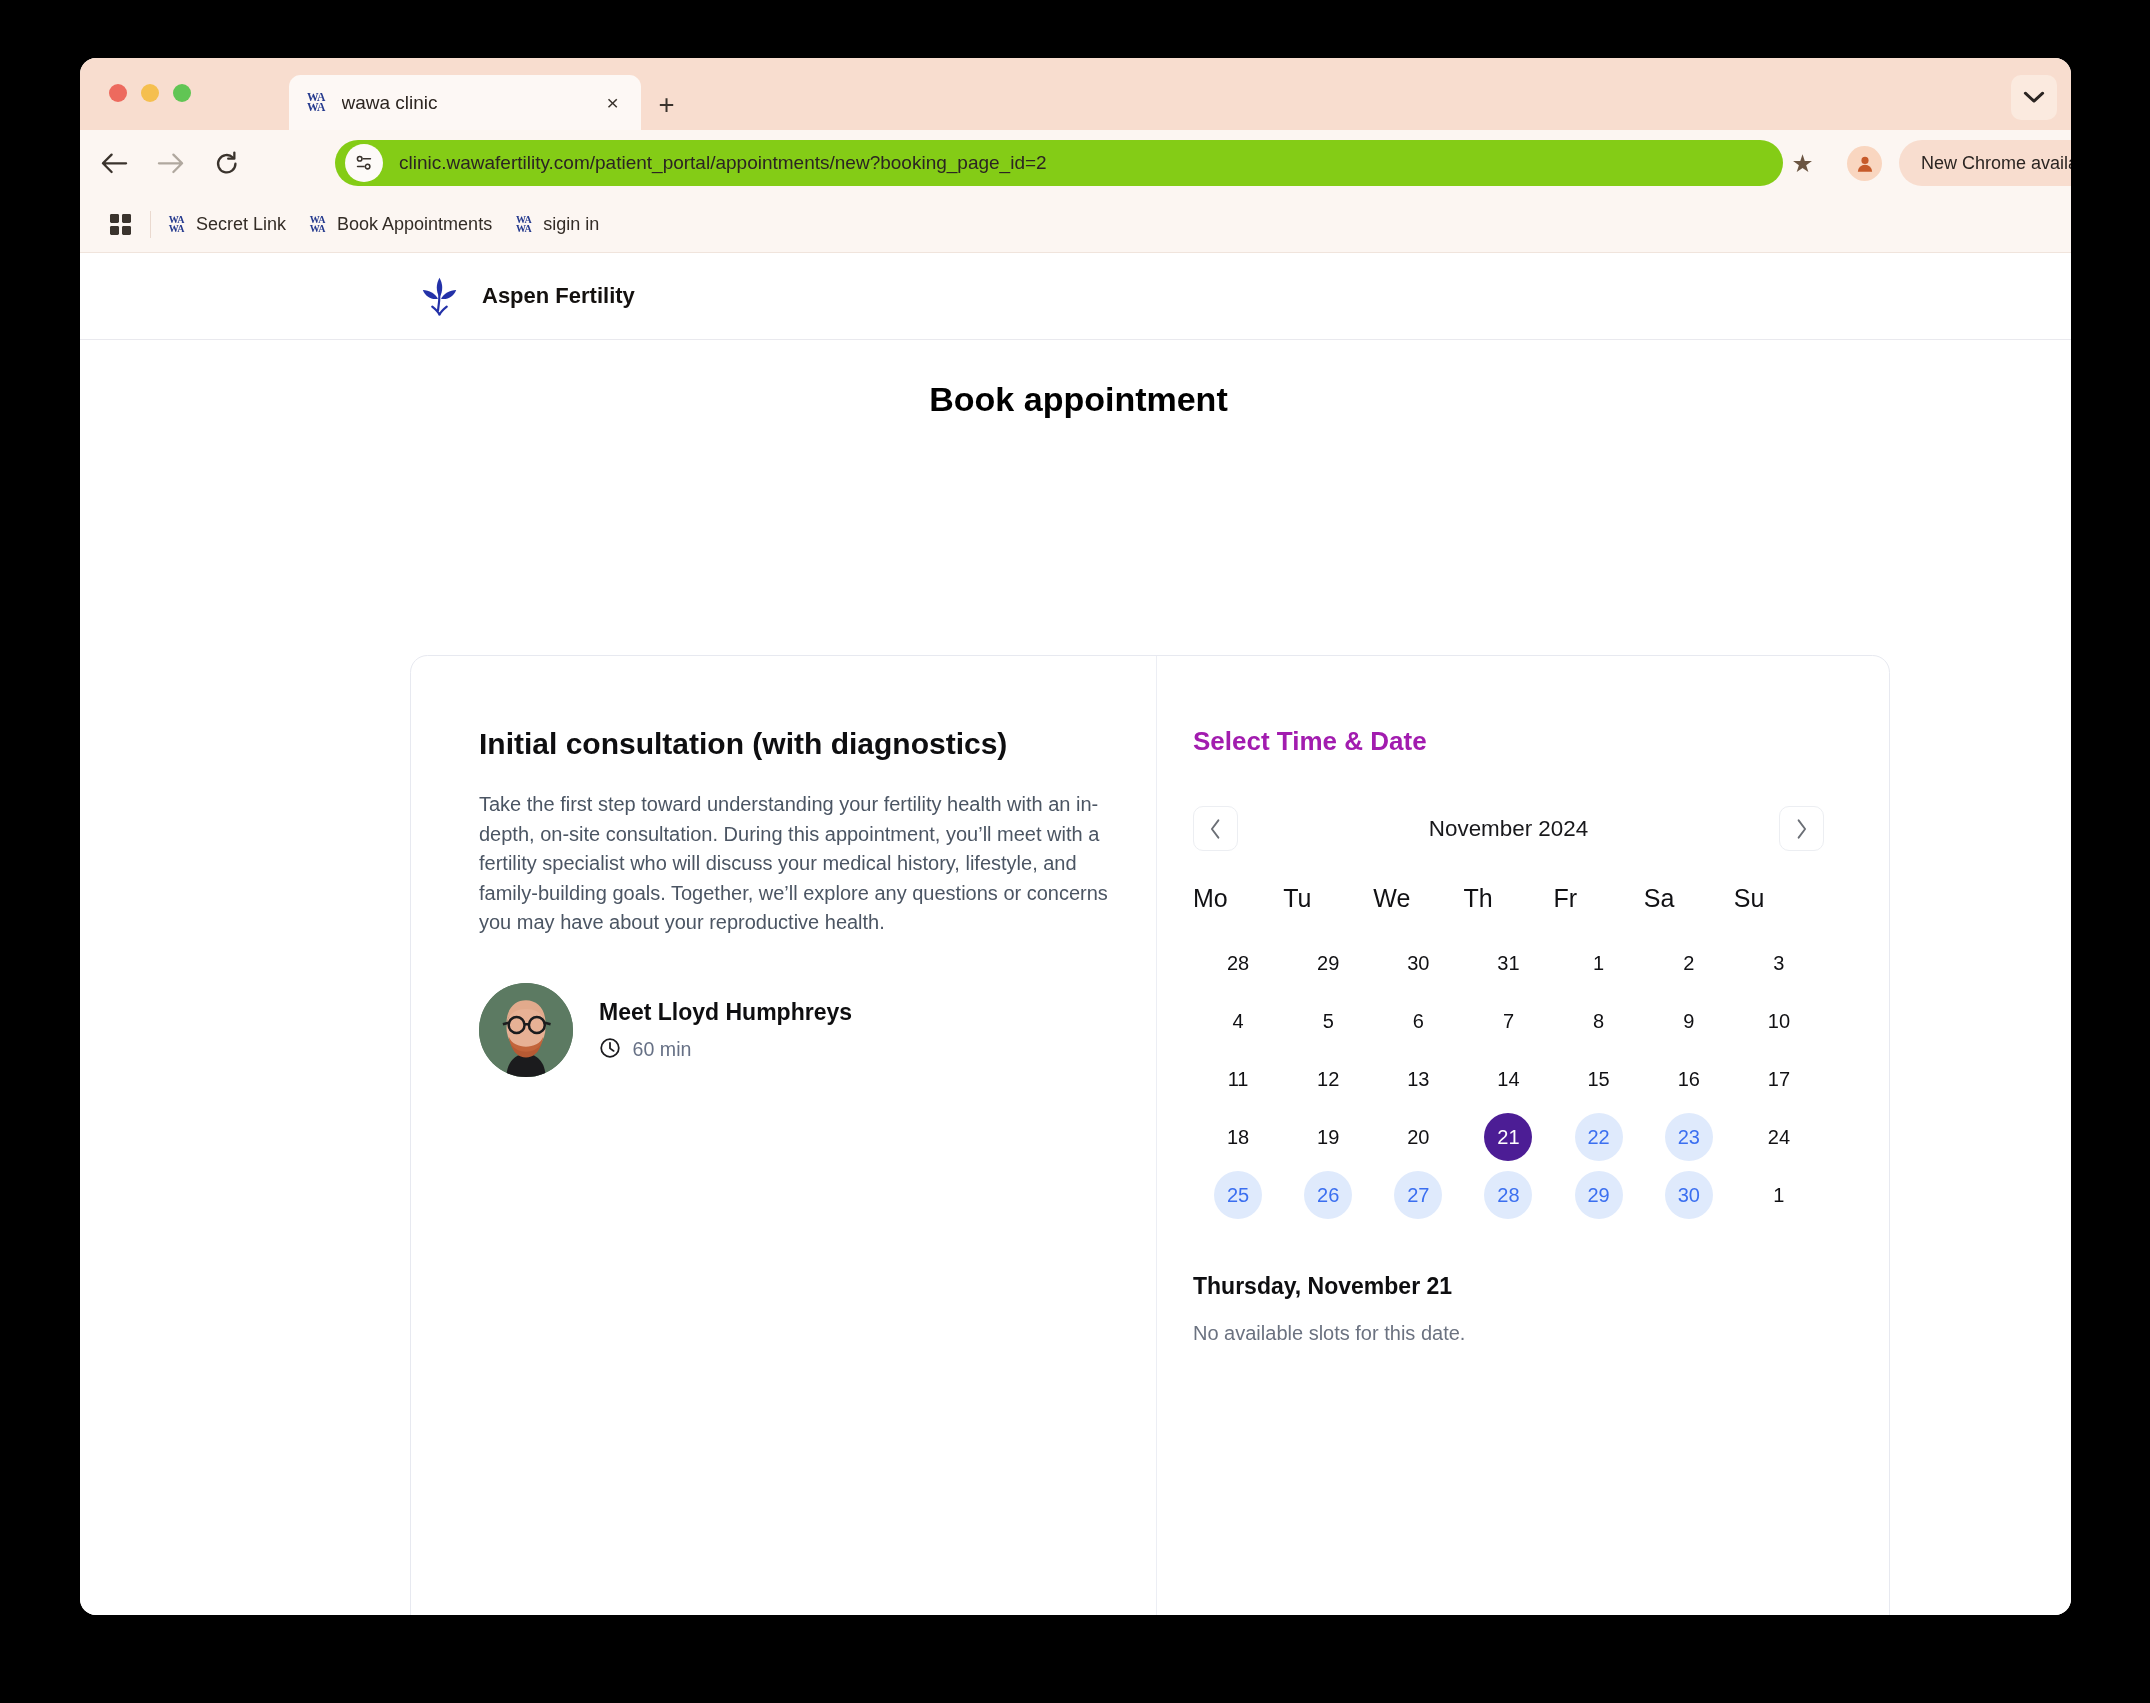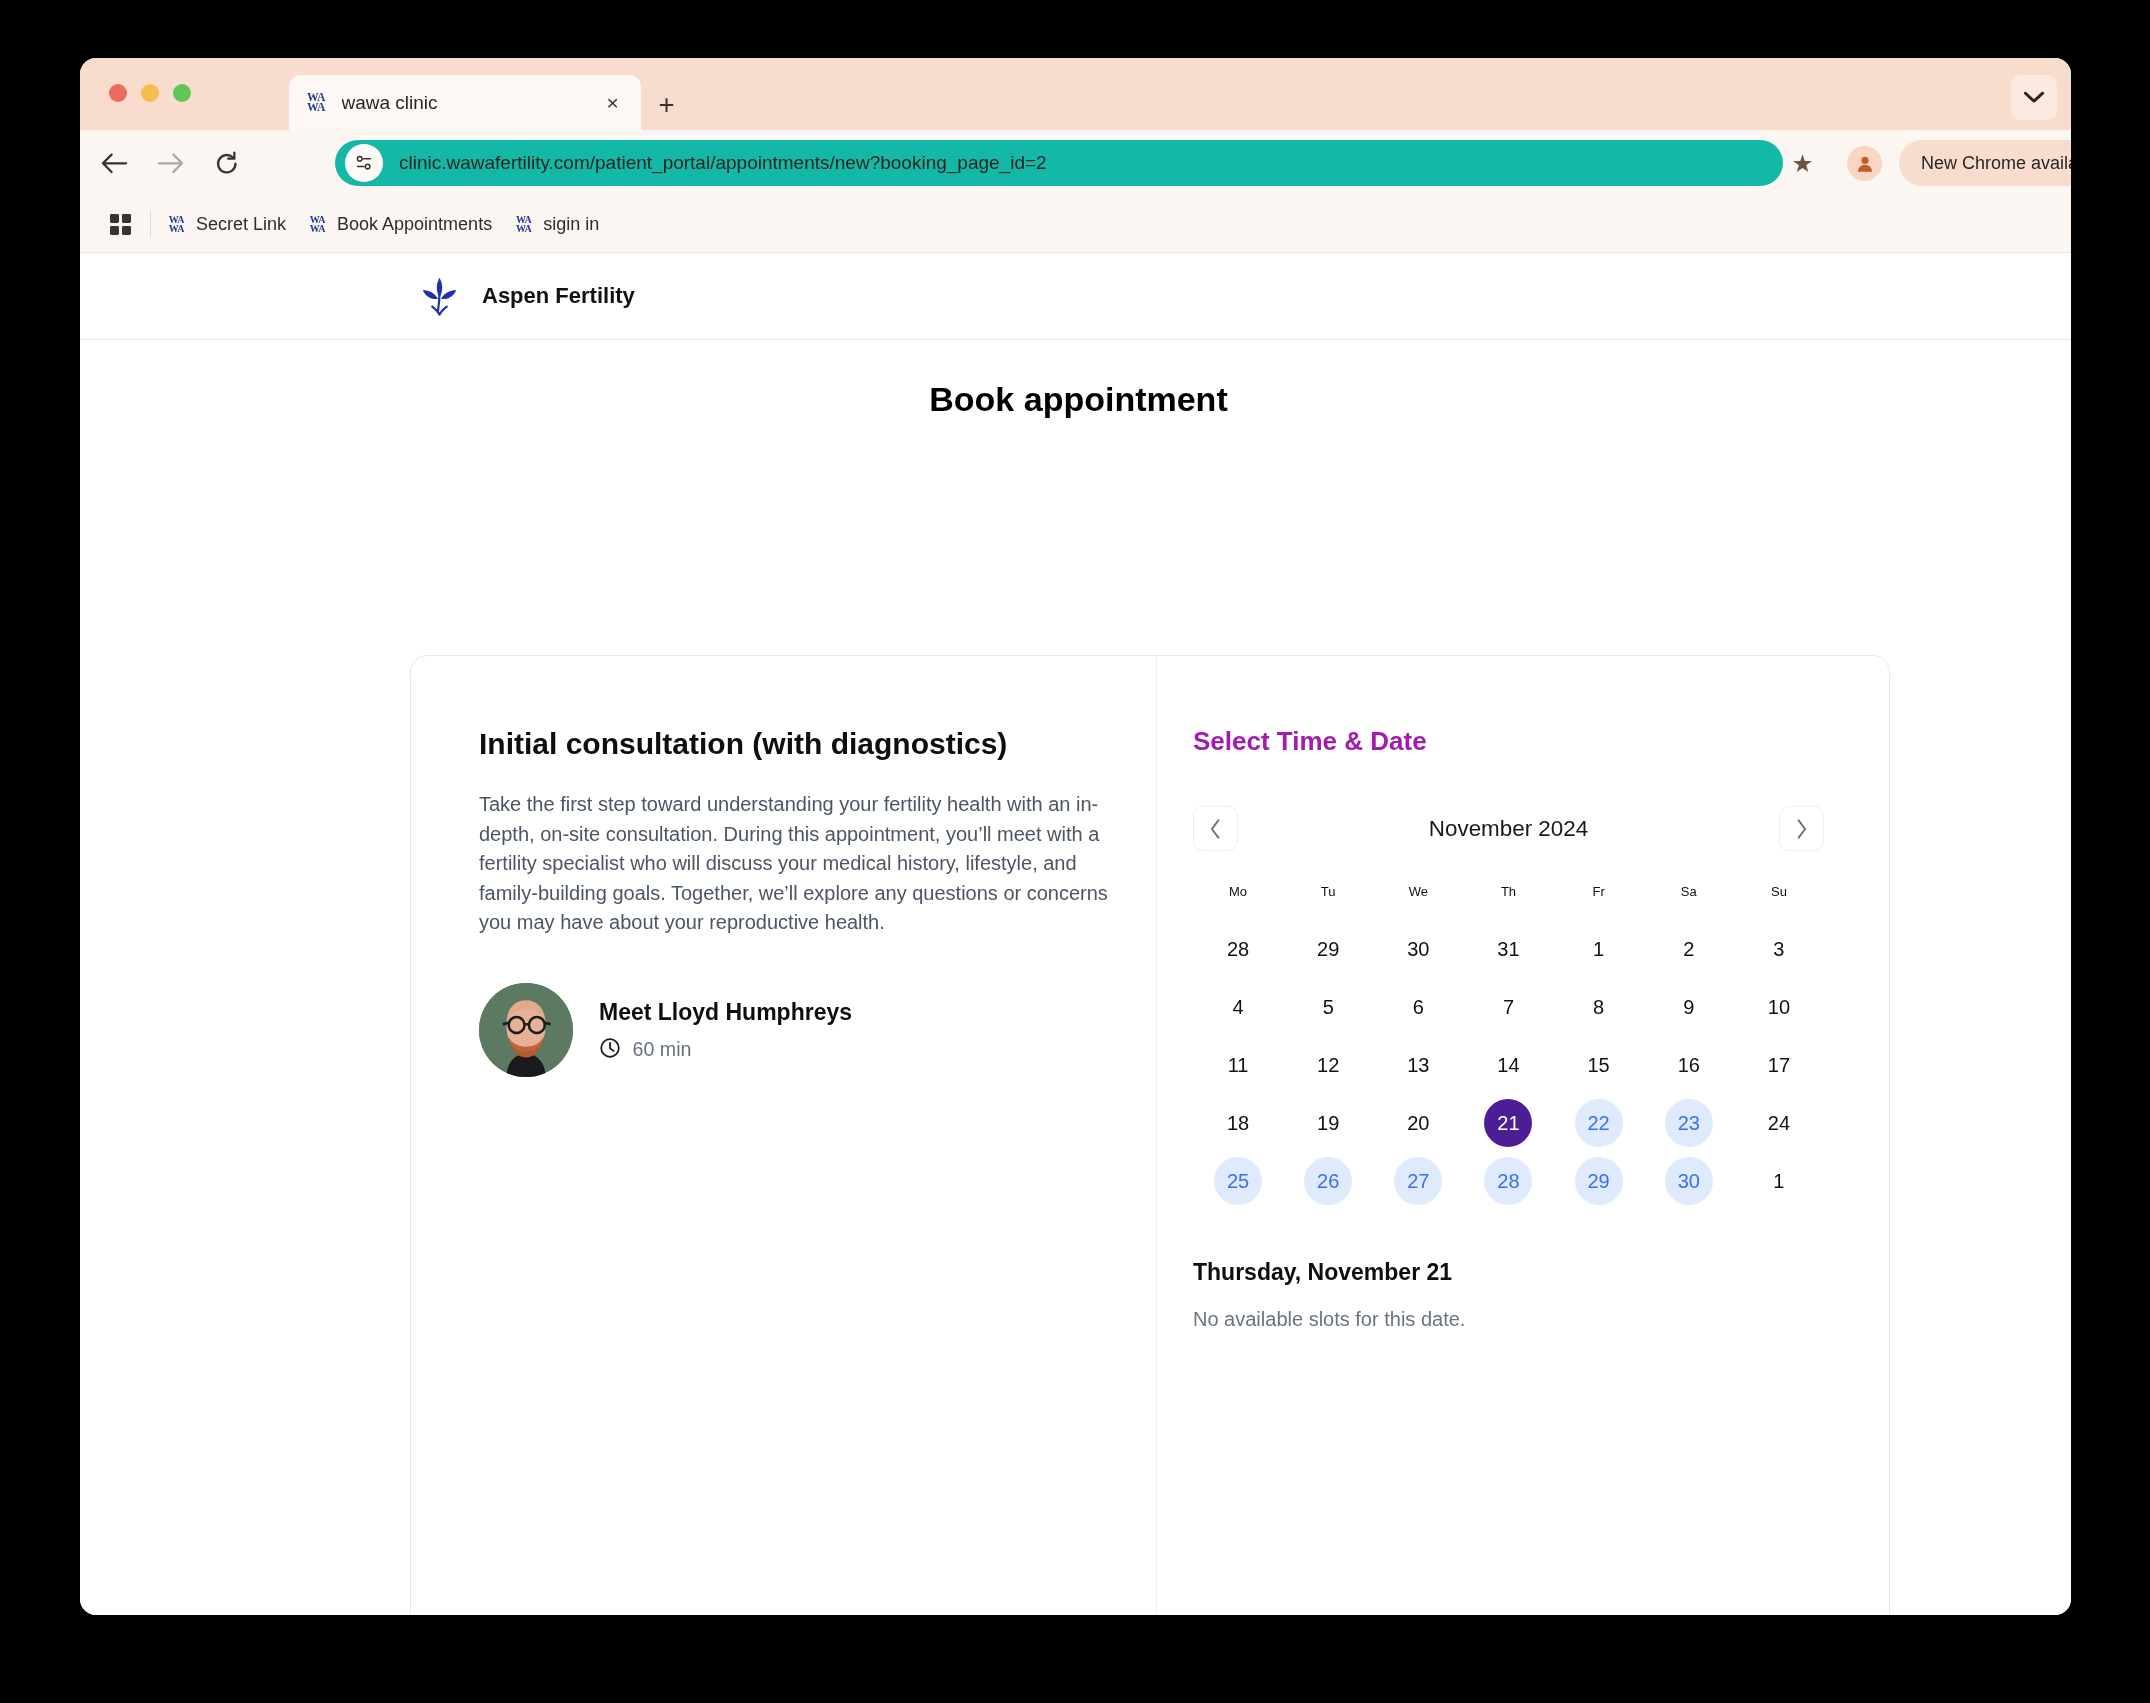--- a/index.html
+++ b/index.html
@@ -84,21 +84,21 @@
     display: flex; align-items: center;
   }
   .nav-btn {
     width: 43px; height: 43px; margin-left: 13px;
     display: flex; align-items: center; justify-content: center;
   }
   .nav-btn svg { display: block; }
   .omnibox {
     position: absolute; left: 255px; top: 10px;
     width: 1448px; height: 46px;
-    background: #14b8a6;
+    background: #84cc16;
     border-radius: 24.6px;
     display: flex; align-items: center;
     padding-left: 10px;
   }
   .site-info {
     width: 38px; height: 38px;
     background: #fdfaf8;
     border-radius: 50%;
     display: flex; align-items: center; justify-content: center;
     flex: none;
@@ -227,22 +227,22 @@
   }
   .cal-month { font-size: 22.4px; color: #18181b; }
 
   .cal-grid {
     display: grid;
     grid-template-columns: repeat(7, 1fr);
     margin-top: 23px;
     row-gap: 0;
   }
   .cal-dow {
-    text-align: center;
-    font-size: 13px; color: #111114;
+    text-align: left;
+    font-size: 25px; color: #111114;
     padding: 10px 0 16px;
   }
   .cal-cell {
     display: flex; align-items: flex-end; justify-content: center;
     height: 58px;
   }
   .cal-day {
     width: 48px; height: 48px;
     border-radius: 50%;
     display: flex; align-items: center; justify-content: center;

